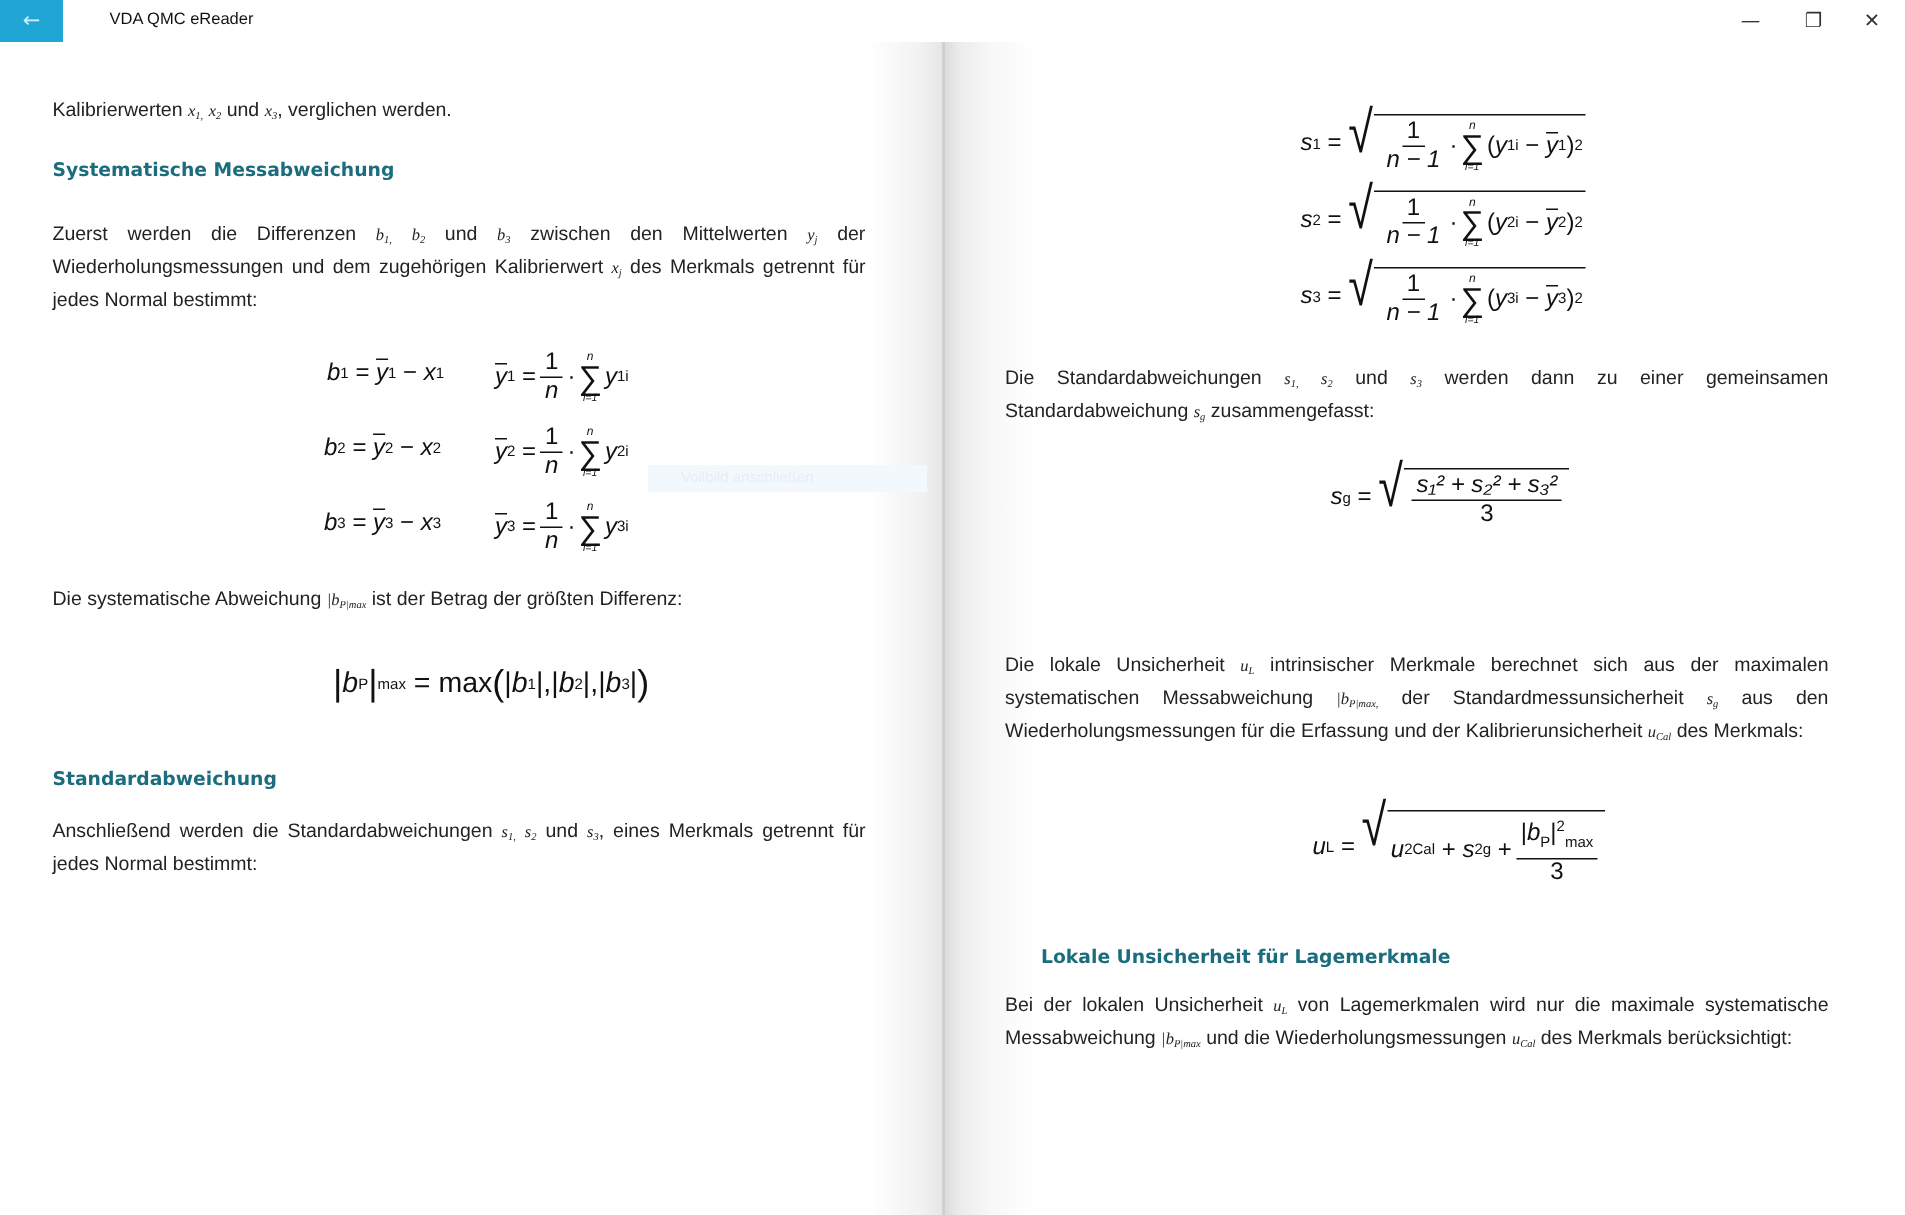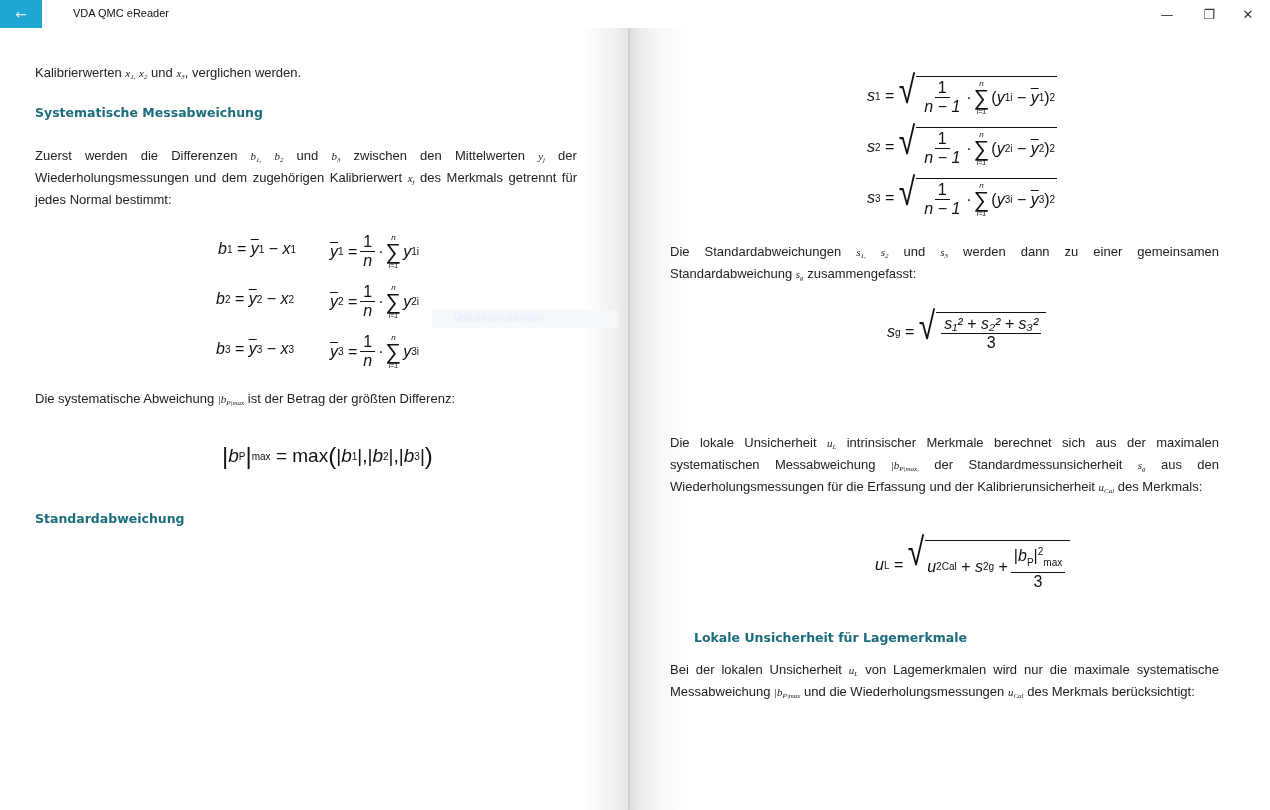--- a/index.html
+++ b/index.html
@@ -145,20 +145,27 @@
     <span class="m">|b</span><span class="m sub">P</span><span class="m sub">|max</span>
     <span>ist der Betrag der größten Differenz:</span>
   </div>
 
   <div class="formula" style="left:222px; top:414px; font-size:19px;">
     <span style="font-size:24px;">|</span><i>b</i><sub>P</sub><span style="font-size:24px;">|</span><sub>max</sub>&nbsp;<span>=</span>&nbsp;<span>max</span><span style="font-size:24px;">(</span>|<i>b</i><sub>1</sub>|,|<i>b</i><sub>2</sub>|,|<i>b</i><sub>3</sub>|<span style="font-size:24px;">)</span>
   </div>
 
   <div class="heading" style="left:35px; top:483px;">Standardabweichung</div>
 
+  <div class="txt just" style="left:35px; top:517px; width:542px;">
+    <span>Anschließend werden die Standardabweichungen</span>
+    <span class="m">s</span><span class="m sub">1,</span>
+    <span class="m">s</span><span class="m sub">2</span>
+    <span>und</span>
+    <span class="m">s</span><span class="m sub">3</span><span>, eines Merkmals getrennt für jedes Normal bestimmt:</span>
+  </div>
 
 </div>
 
 <div class="spine"></div>
 
 <div class="page page-right">
 
   <div>
     <div class="formula" style="left:237px; top:48px;">
       <i>s</i><sub>1</sub>&nbsp;<span>=</span>&nbsp;

